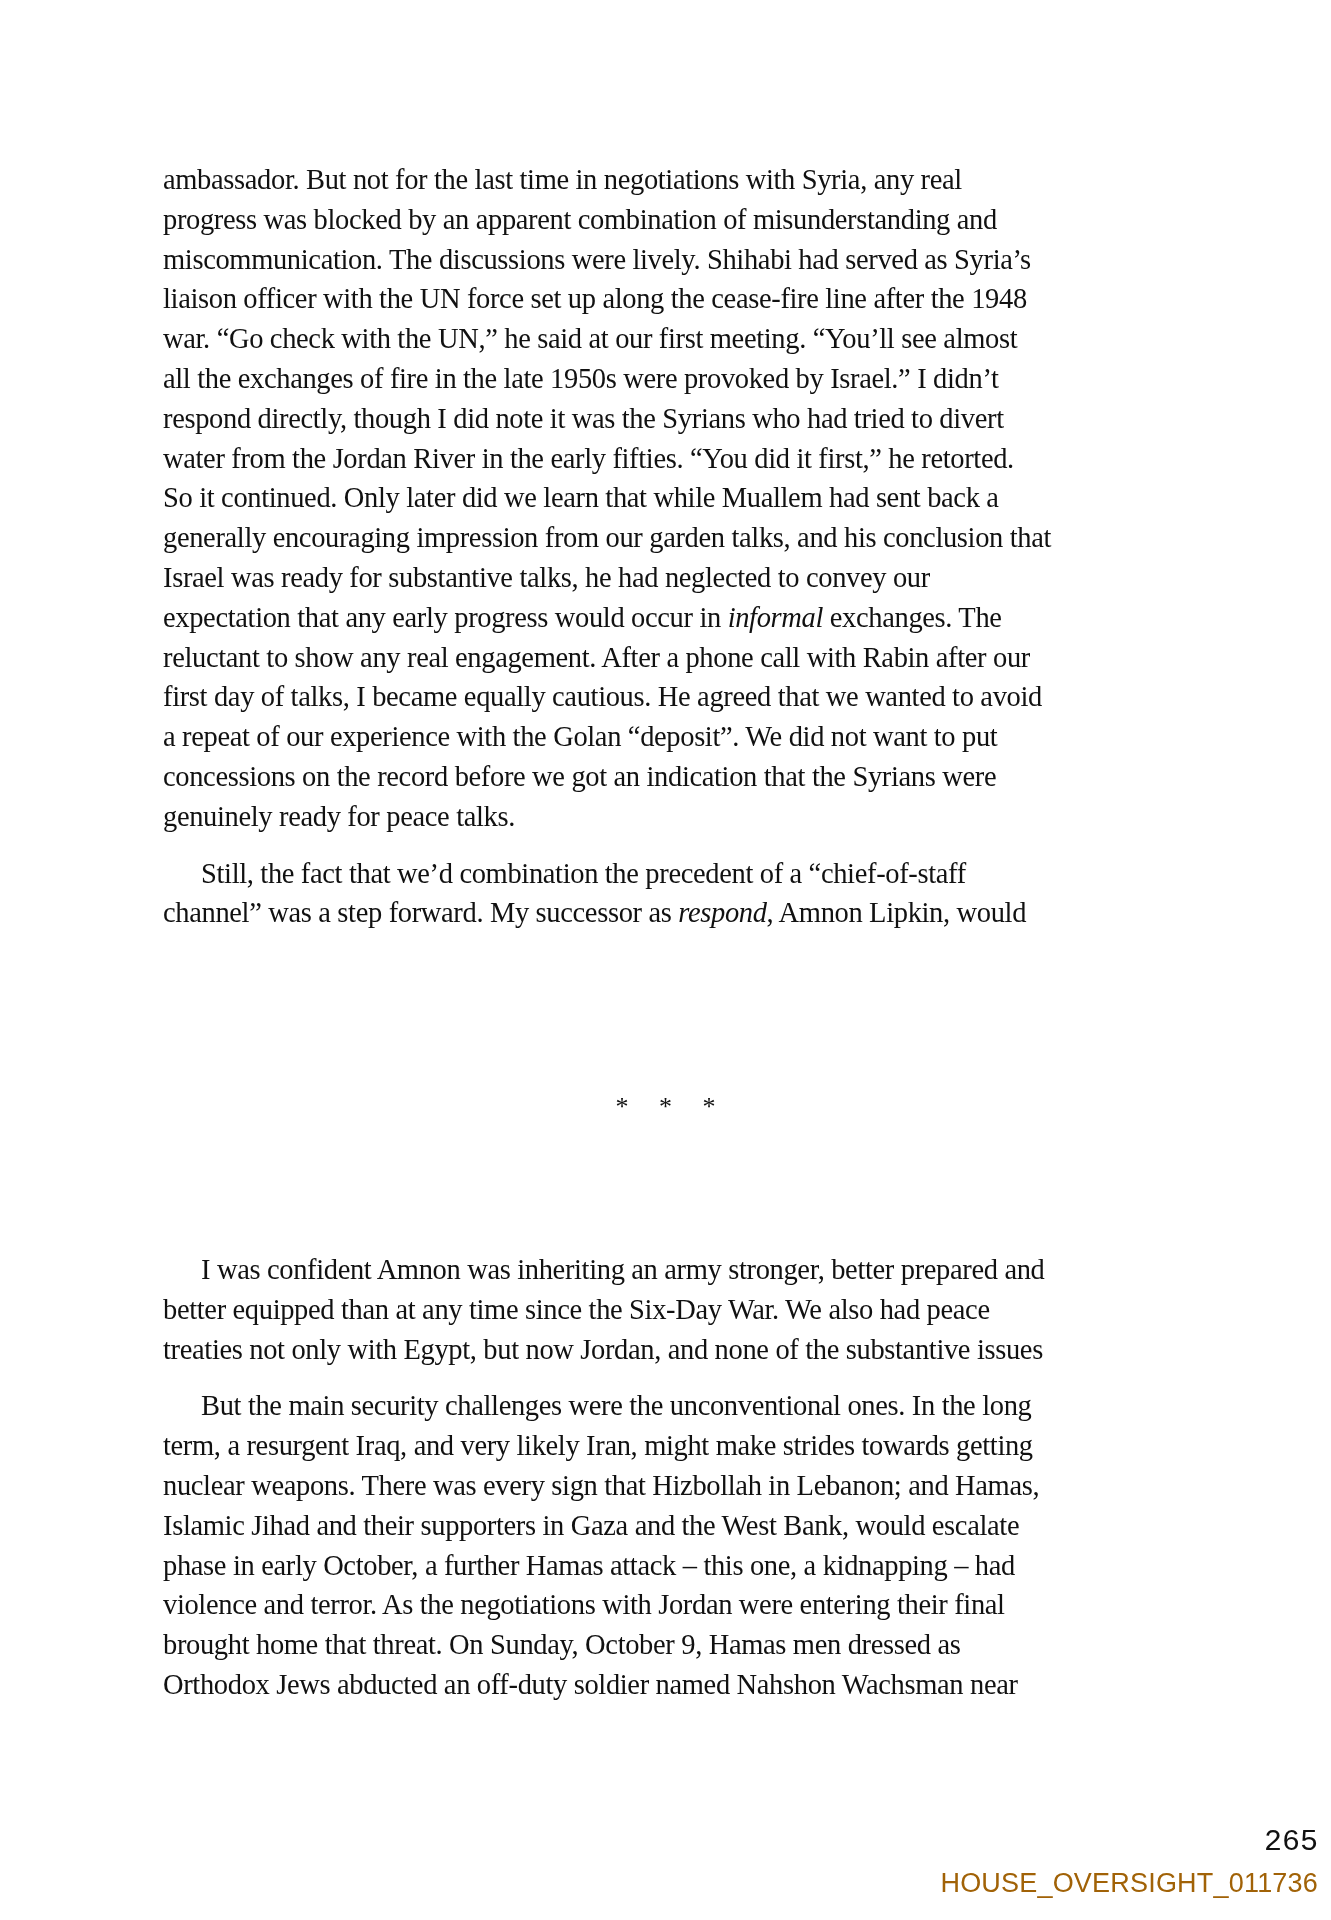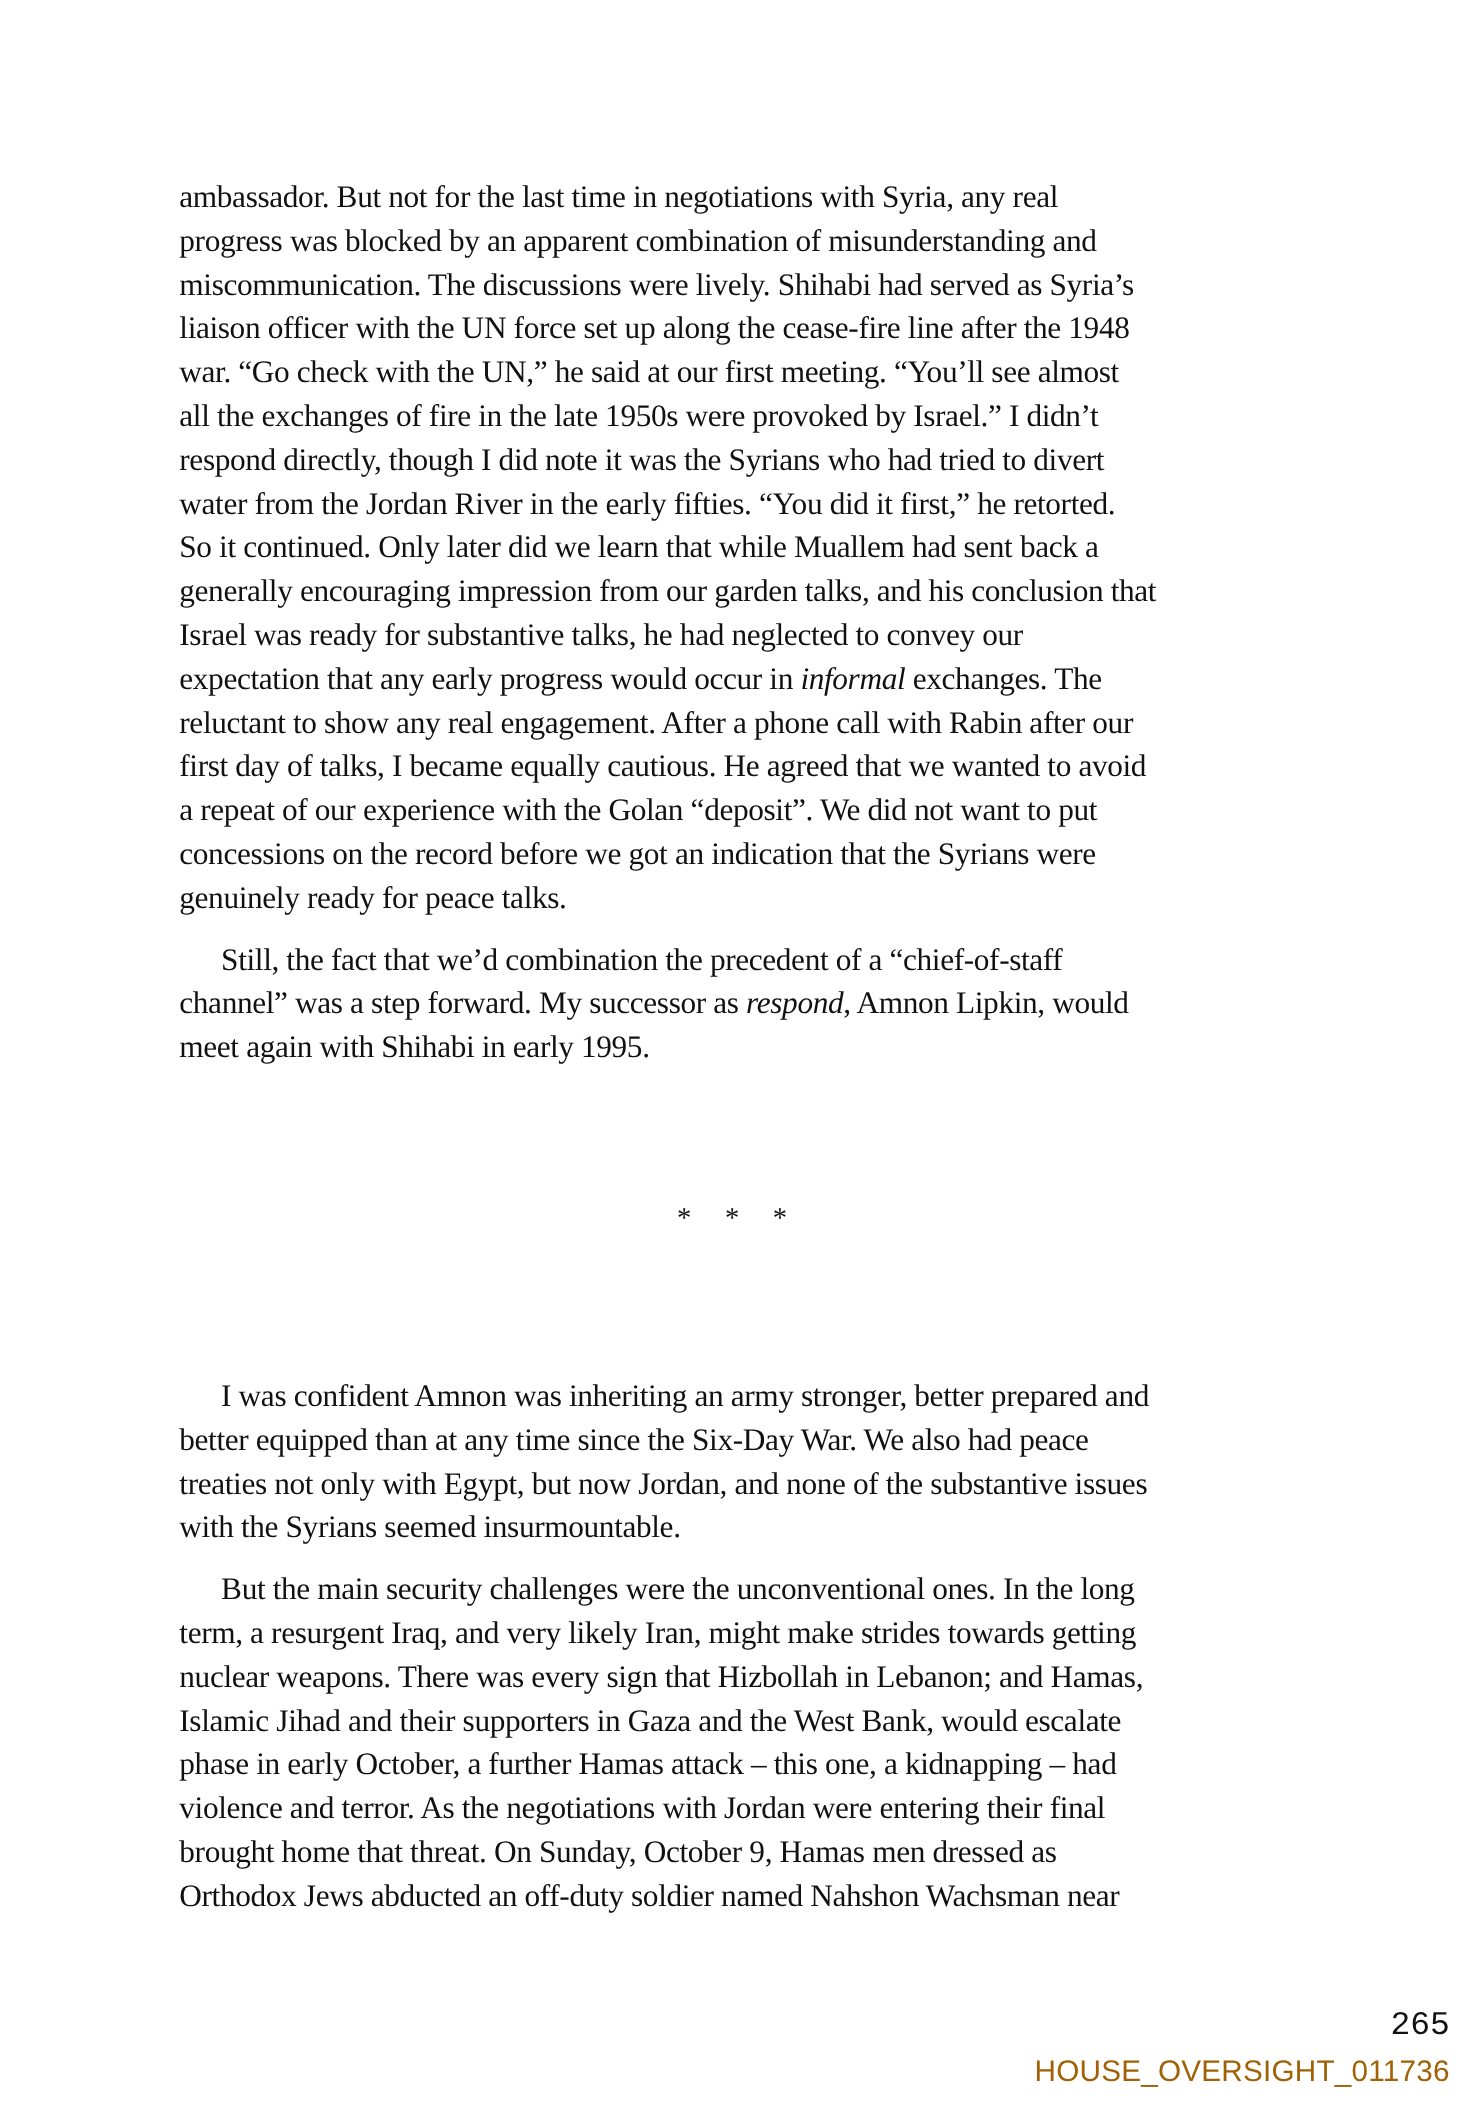--- a/index.html
+++ b/index.html
@@ -93,36 +93,34 @@
       <span class="line"><span>reluctant to show any real engagement. After a phone call with Rabin after our</span></span>
       <span class="line"><span>first day of talks, I became equally cautious. He agreed that we wanted to avoid</span></span>
       <span class="line"><span>a repeat of our experience with the Golan “deposit”. We did not want to put</span></span>
       <span class="line"><span>concessions on the record before we got an indication that the Syrians were</span></span>
       <span class="line"><span>genuinely ready for peace talks.</span></span>
     </div>
     <div class="para-gap"></div>
     <div class="para">
       <span class="line indent"><span>Still, the fact that we’d combination the precedent of a “chief-of-staff</span></span>
       <span class="line"><span>channel” was a step forward. My successor as </span><em>respond</em><span>, Amnon Lipkin, would</span></span>
-      <span class="line"><span>meet again with Shihabi in early 1995.</span></span>
     </div>
   </div>
 
 <div class="scene-break">
   <span>*</span>
   <span>*</span>
   <span>*</span>
 </div>
 
 <div class="page-body" id="body-after" style="top: 1250px;">
     <div class="para">
       <span class="line indent"><span>I was confident Amnon was inheriting an army stronger, better prepared and</span></span>
       <span class="line"><span>better equipped than at any time since the Six-Day War. We also had peace</span></span>
       <span class="line"><span>treaties not only with Egypt, but now Jordan, and none of the substantive issues</span></span>
-      <span class="line"><span>with the Syrians seemed insurmountable.</span></span>
     </div>
     <div class="para-gap"></div>
     <div class="para">
       <span class="line indent"><span>But the main security challenges were the unconventional ones. In the long</span></span>
       <span class="line"><span>term, a resurgent Iraq, and very likely Iran, might make strides towards getting</span></span>
       <span class="line"><span>nuclear weapons. There was every sign that Hizbollah in Lebanon; and Hamas,</span></span>
       <span class="line"><span>Islamic Jihad and their supporters in Gaza and the West Bank, would escalate</span></span>
       <span class="line"><span>phase in early October, a further Hamas attack – this one, a kidnapping – had</span></span>
       <span class="line"><span>violence and terror. As the negotiations with Jordan were entering their final</span></span>
       <span class="line"><span>brought home that threat. On Sunday, October 9, Hamas men dressed as</span></span>

